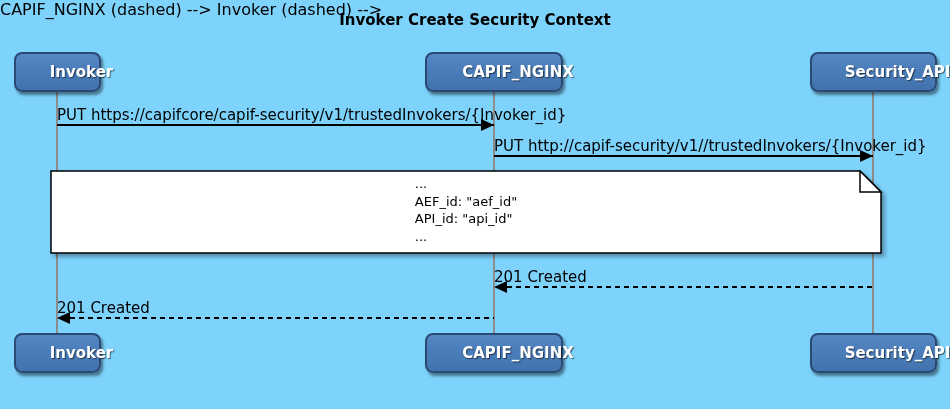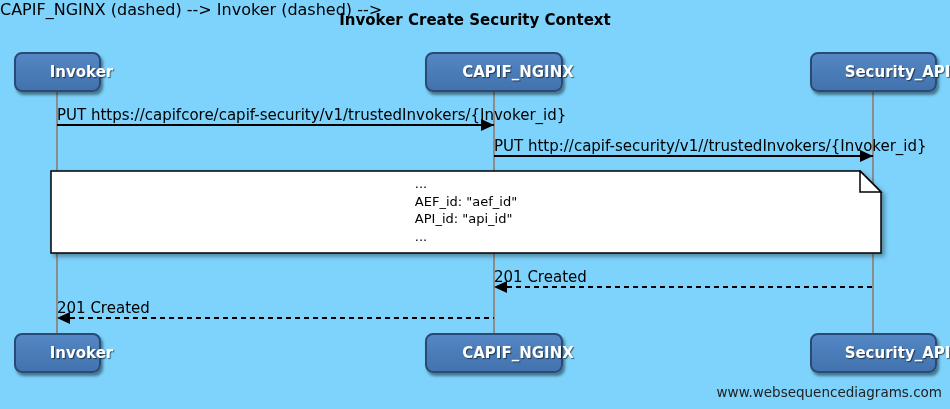--- a/index.html
+++ b/index.html
@@ -103,15 +103,14 @@
   
   <div class="actor" style="left:14px;  top:52px; width:87px;">Invoker</div>
   <div class="actor" style="left:425px; top:52px; width:138px;">CAPIF_NGINX</div>
   <div class="actor" style="left:810px; top:52px; width:127px;">Security_API</div>
 
   
   <div class="actor" style="left:14px;  top:333px; width:87px;">Invoker</div>
   <div class="actor" style="left:425px; top:333px; width:138px;">CAPIF_NGINX</div>
   <div class="actor" style="left:810px; top:333px; width:127px;">Security_API</div>
 
-  <div class="watermark">www.websequencediagrams.com</div>
 
 </div>
 
 </body></html>

